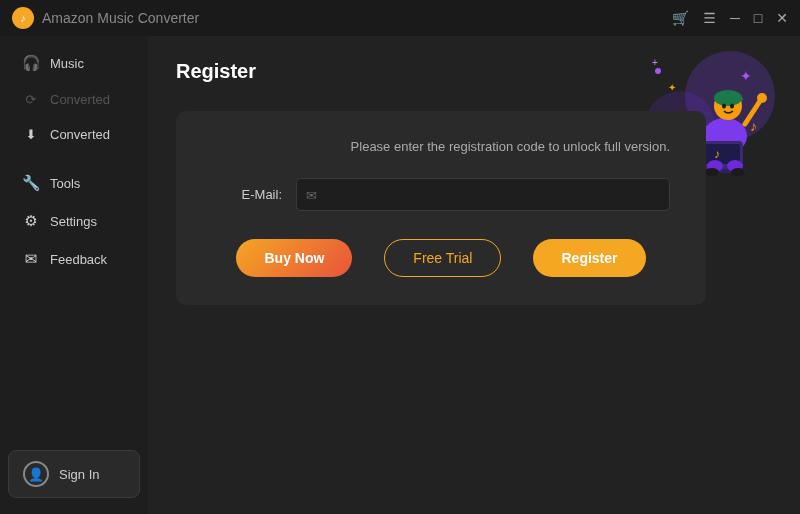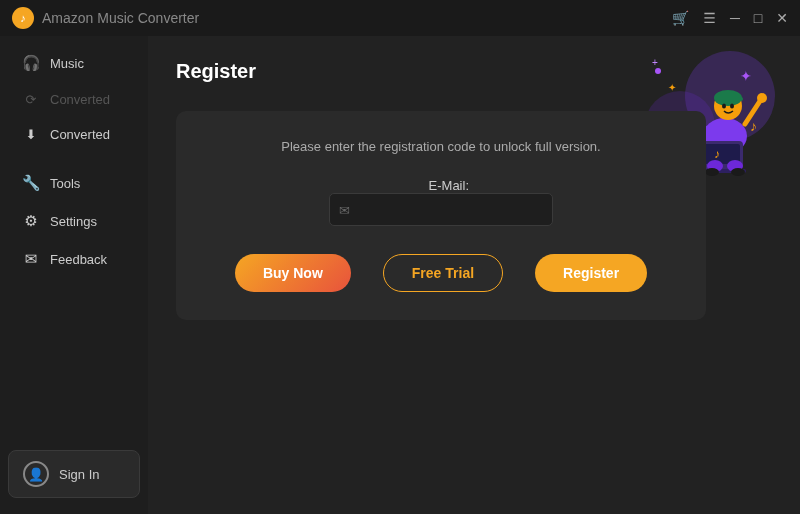--- a/index.html
+++ b/index.html
@@ -155,30 +155,29 @@
       border-radius: 10px;
       padding: 28px 36px 28px 36px;
       max-width: 530px;
       width: 100%;
       position: relative;
       z-index: 2;
       margin-top: 8px;
     }
 
     .register-desc {
-      text-align: center;
+      text-align: right;
       color: #aaa;
       font-size: 13px;
       margin-bottom: 24px;
     }
 
     .form-row {
       display: flex;
       align-items: center;
-      flex-direction: column;
     }
     .form-label {
       width: 70px;
       text-align: right;
       font-size: 13px;
       color: #ccc;
       margin-right: 14px;
       flex-shrink: 0;
     }
     .form-input-wrapper {
@@ -222,21 +221,21 @@
       cursor: pointer;
       min-width: 110px;
     }
     .btn-trial {
       background: transparent;
       border: 1.5px solid #f5a623;
       border-radius: 22px;
       padding: 10px 28px;
       color: #f5a623;
       font-size: 14px;
-      font-weight: 700;
+      font-weight: 400;
       cursor: pointer;
       min-width: 110px;
     }
     .btn-register {
       background: #f5a623;
       border: none;
       border-radius: 22px;
       padding: 10px 28px;
       color: #fff;
       font-size: 14px;

